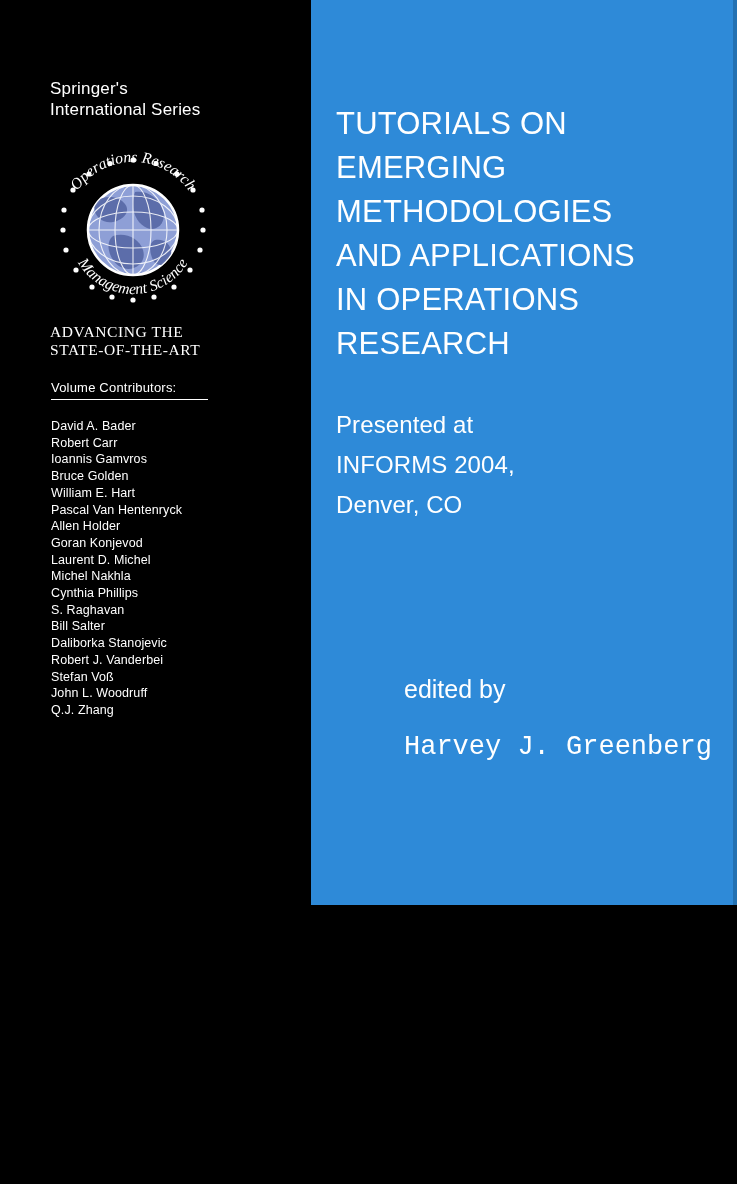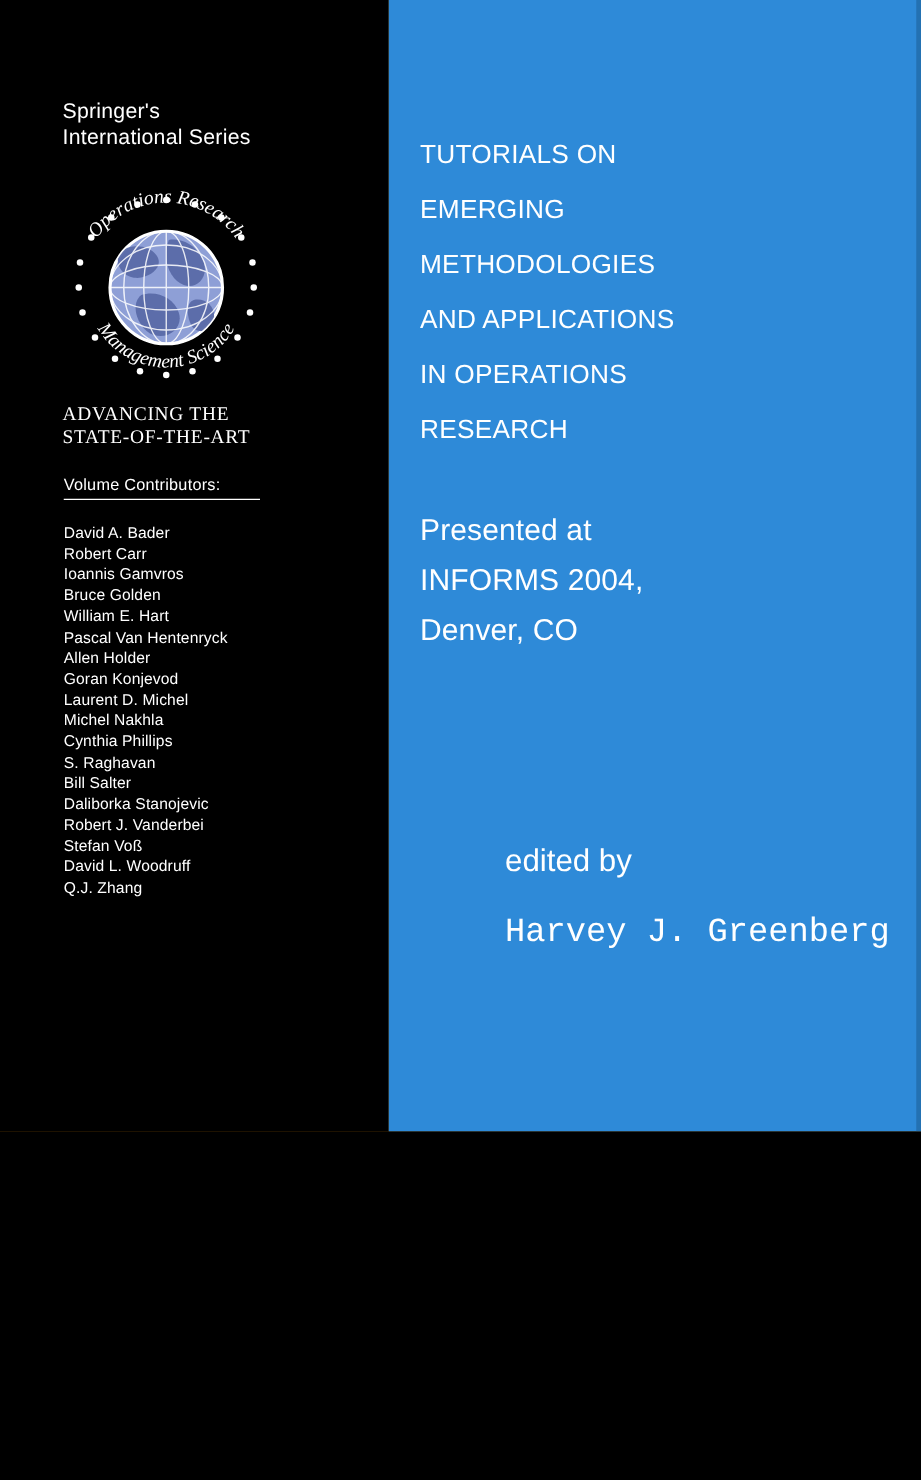--- a/index.html
+++ b/index.html
@@ -10,21 +10,21 @@
   body {
     width: 737px;
     height: 1184px;
     overflow: hidden;
     font-family: "Liberation Sans", sans-serif;
   }
   .cover {
     position: relative;
     width: 737px;
     height: 905px;
-    background: #a16207;
+    background: #14532d;
     overflow: hidden;
   }
   
   .left-panel {
     position: absolute;
     left: 0;
     top: 0;
     width: 311px;
     height: 1184px;
     background: #000000;
@@ -108,21 +108,21 @@
   }
   .contrib-list div { white-space: nowrap; }
 
   
   .main-title {
     position: absolute;
     left: 336px;
     top: 102px;
     width: 380px;
     color: #ffffff;
-    font-size: 21px;
+    font-size: 31px;
     line-height: 44px;
     letter-spacing: 0.2px;
   }
   .main-title div { white-space: nowrap; }
 
   .subtitle {
     position: absolute;
     left: 336px;
     top: 405px;
     width: 380px;
@@ -238,21 +238,21 @@
       <div>Allen Holder</div>
       <div>Goran Konjevod</div>
       <div>Laurent D. Michel</div>
       <div>Michel Nakhla</div>
       <div>Cynthia Phillips</div>
       <div>S. Raghavan</div>
       <div>Bill Salter</div>
       <div>Daliborka Stanojevic</div>
       <div>Robert J. Vanderbei</div>
       <div>Stefan Voß</div>
-      <div>David L. Woodruff</div>
+      <div>John L. Woodruff</div>
       <div>Q.J. Zhang</div>
     </div>
   </div>
 
   <div class="right-panel">
     <div class="right-edge"></div>
   </div>
 
   <div class="main-title">
     <div>TUTORIALS ON</div>

